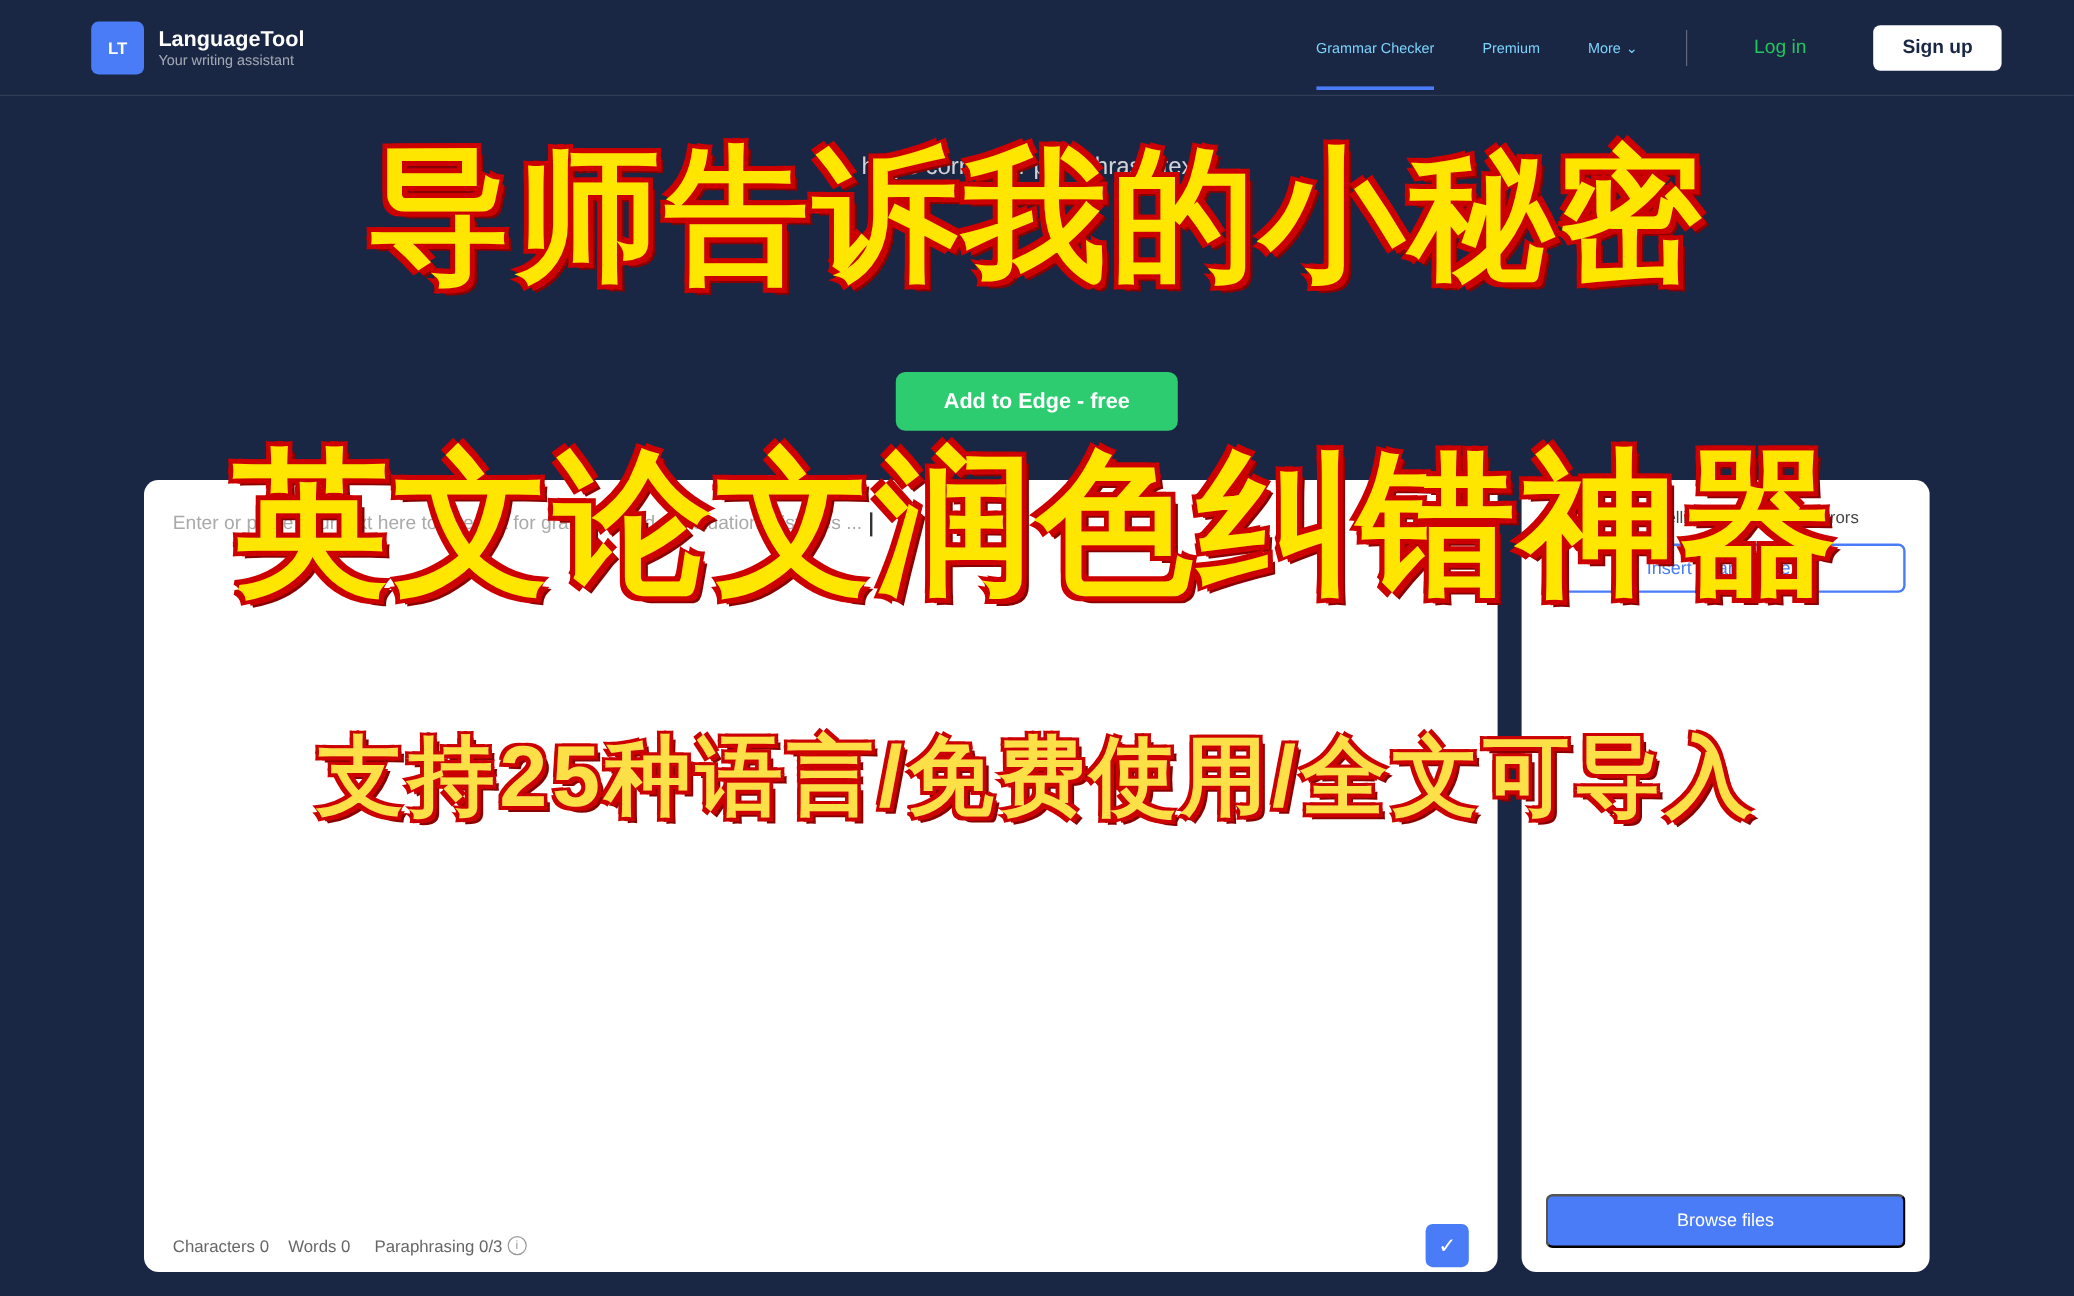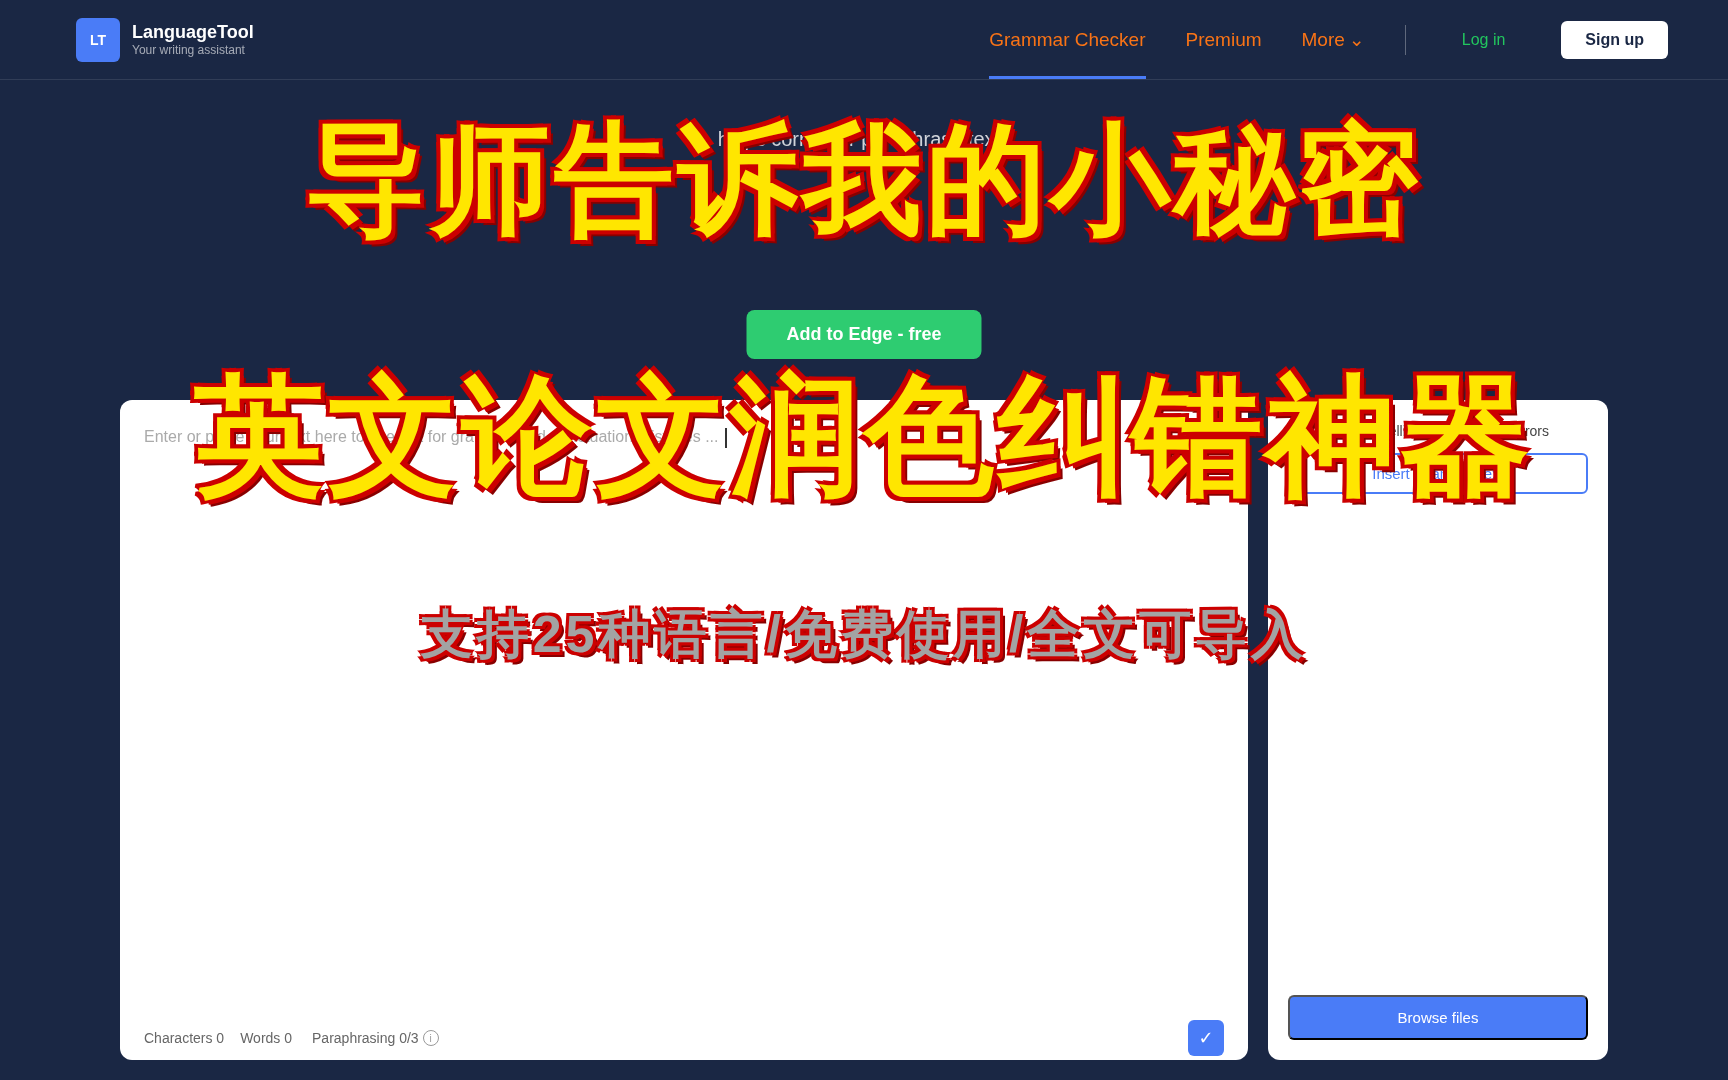--- a/index.html
+++ b/index.html
@@ -64,22 +64,22 @@
     }
 
     .nav-links {
       display: flex;
       align-items: center;
       gap: 40px;
       margin-left: auto;
     }
 
     .nav-link {
-      color: #f97316;
-      font-size: 19px;
+      color: #7dd3fc;
+      font-size: 12px;
       text-decoration: none;
       cursor: pointer;
       position: relative;
     }
 
     .nav-link.active::after {
       content: '';
       position: absolute;
       bottom: -28px;
       left: 0; right: 0;
@@ -345,23 +345,23 @@
         4px 4px 0 #CC0000,
         -4px -4px 0 #CC0000,
         4px -4px 0 #CC0000,
         -4px 4px 0 #CC0000,
         6px 6px 0 #880000;
       font-family: 'SimHei', 'Microsoft YaHei', Arial Black, sans-serif;
       letter-spacing: 4px;
     }
 
     .chinese-subtitle {
-      font-size: 52px;
+      font-size: 72px;
       font-weight: 900;
-      color: #a3a3a3;
+      color: #fde047;
       text-shadow:
         3px 3px 0 #CC0000,
         -3px -3px 0 #CC0000,
         3px -3px 0 #CC0000,
         -3px 3px 0 #CC0000,
         5px 5px 0 #880000;
       font-family: 'SimHei', 'Microsoft YaHei', Arial Black, sans-serif;
       letter-spacing: 4px;
     }
   </style>

